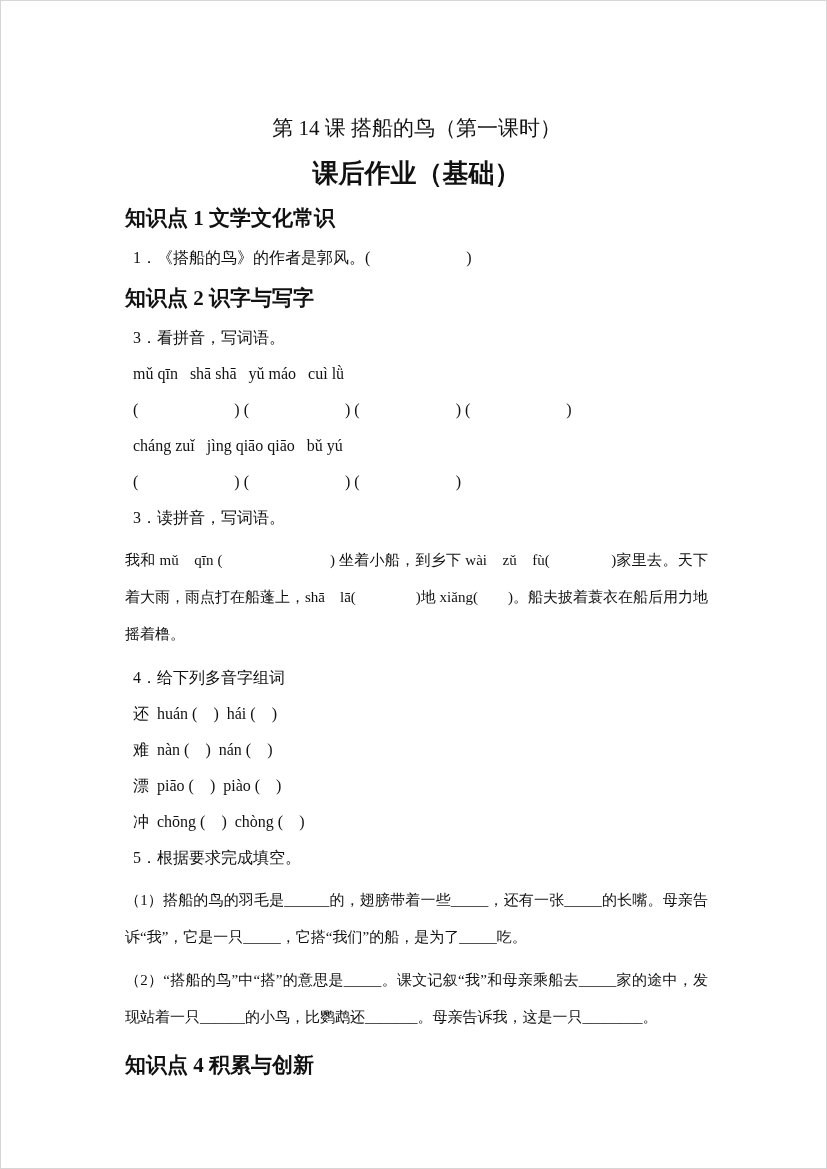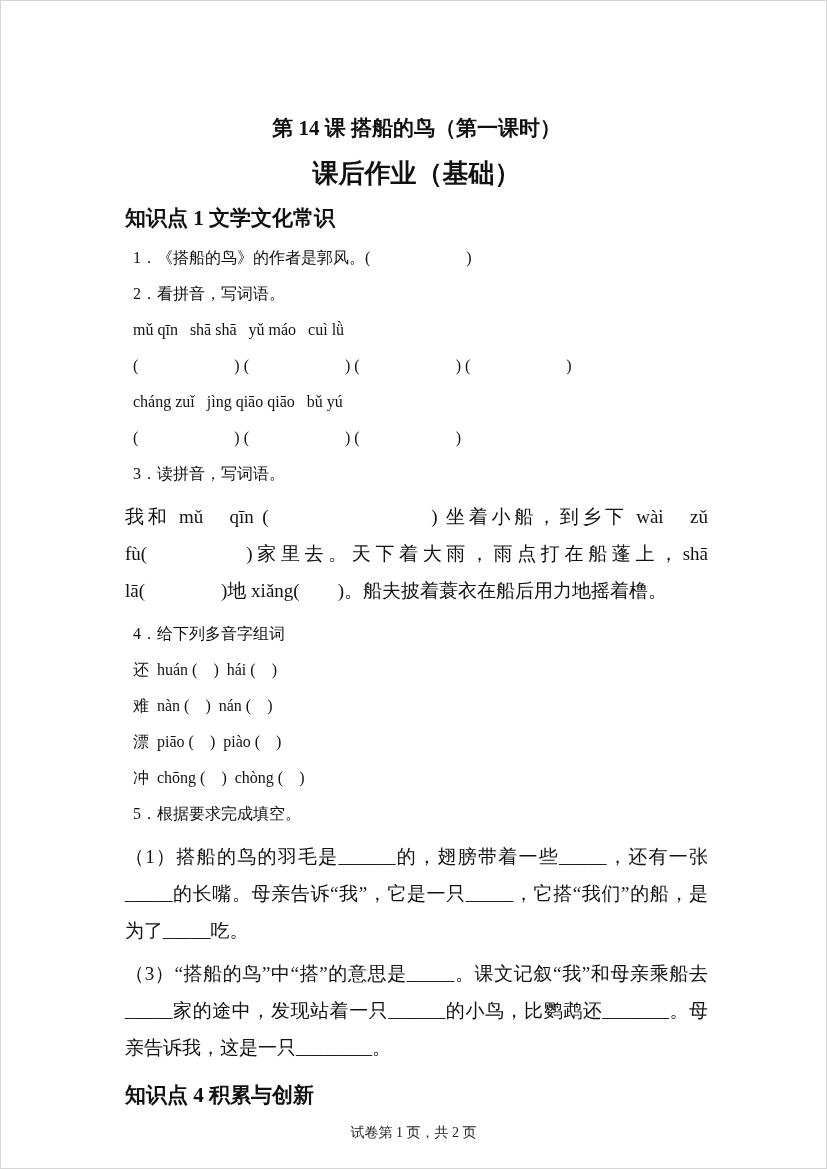--- a/index.html
+++ b/index.html
@@ -18,21 +18,21 @@
     font-family: "Liberation Serif", "DejaVu Serif", serif;
     color: #111111;
     overflow: hidden;
   }
   .content {
     width: 583px;
   }
   .doc-title {
     text-align: center;
     font-size: 21px;
-    font-weight: bold;
+    font-weight: normal;
     line-height: 30px;
     margin: 0 0 16px 0;
     white-space: pre-wrap;
   }
   .doc-subtitle {
     text-align: center;
     font-size: 26px;
     font-weight: bold;
     line-height: 30px;
     margin: 0 0 10px 0;
@@ -45,21 +45,21 @@
     margin: 14px 0 10px 0;
     white-space: pre-wrap;
   }
   .line {
     font-size: 16px;
     line-height: 23px;
     margin: 13px 8px;
     white-space: pre-wrap;
   }
   .para {
-    font-size: 19px;
+    font-size: 15px;
     line-height: 37px;
     margin: 6px 0;
     text-align: justify;
     white-space: pre-wrap;
   }
   .footer {
     position: absolute;
     left: 0;
     bottom: 26px;
     width: 100%;
@@ -74,35 +74,35 @@
 
 <div class="page">
   <div class="content">
 
     <div class="doc-title">第 14 课 搭船的鸟（第一课时）</div>
     <div class="doc-subtitle">课后作业（基础）</div>
 
     <div class="sec-heading">知识点 1 文学文化常识</div>
     <div class="line">1．《搭船的鸟》的作者是郭风。(　　　　　　)</div>
 
-    <div class="line">2．看拼音，写词语。</div>
+    <div class="sec-heading">知识点 2 识字与写字</div>
+    <div class="line">3．看拼音，写词语。</div>
     <div class="line">mǔ qīn   shā shā   yǔ máo   cuì lǜ</div>
     <div class="line">(　　　　　　) (　　　　　　) (　　　　　　) (　　　　　　)</div>
     <div class="line">cháng zuǐ   jìng qiāo qiāo   bǔ yú</div>
     <div class="line">(　　　　　　) (　　　　　　) (　　　　　　)</div>
     <div class="line">3．读拼音，写词语。</div>
     <div class="para">我和 mǔ　qīn (　　　　　　　) 坐着小船，到乡下 wài　zǔ　fù(　　　　)家里去。天下着大雨，雨点打在船蓬上，shā　lā(　　　　)地 xiǎng(　　)。船夫披着蓑衣在船后用力地摇着橹。</div>
     <div class="line">4．给下列多音字组词</div>
     <div class="line">还  huán (　)  hái (　)</div>
     <div class="line">难  nàn (　)  nán (　)</div>
     <div class="line">漂  piāo (　)  piào (　)</div>
     <div class="line">冲  chōng (　)  chòng (　)</div>
 
     <div class="line">5．根据要求完成填空。</div>
     <div class="para">（1）搭船的鸟的羽毛是______的，翅膀带着一些_____，还有一张_____的长嘴。母亲告诉“我”，它是一只_____，它搭“我们”的船，是为了_____吃。</div>
-    <div class="para">（3）“搭船的鸟”中“搭”的意思是_____。课文记叙“我”和母亲乘船去_____家的途中，发现站着一只______的小鸟，比鹦鹉还_______。母亲告诉我，这是一只________。</div>
+    <div class="para">（2）“搭船的鸟”中“搭”的意思是_____。课文记叙“我”和母亲乘船去_____家的途中，发现站着一只______的小鸟，比鹦鹉还_______。母亲告诉我，这是一只________。</div>
 
     <div class="sec-heading">知识点 4 积累与创新</div>
 
   </div>
 
-  <div class="footer">试卷第 1 页，共 2 页</div>
 </div>
 
 </body></html>

